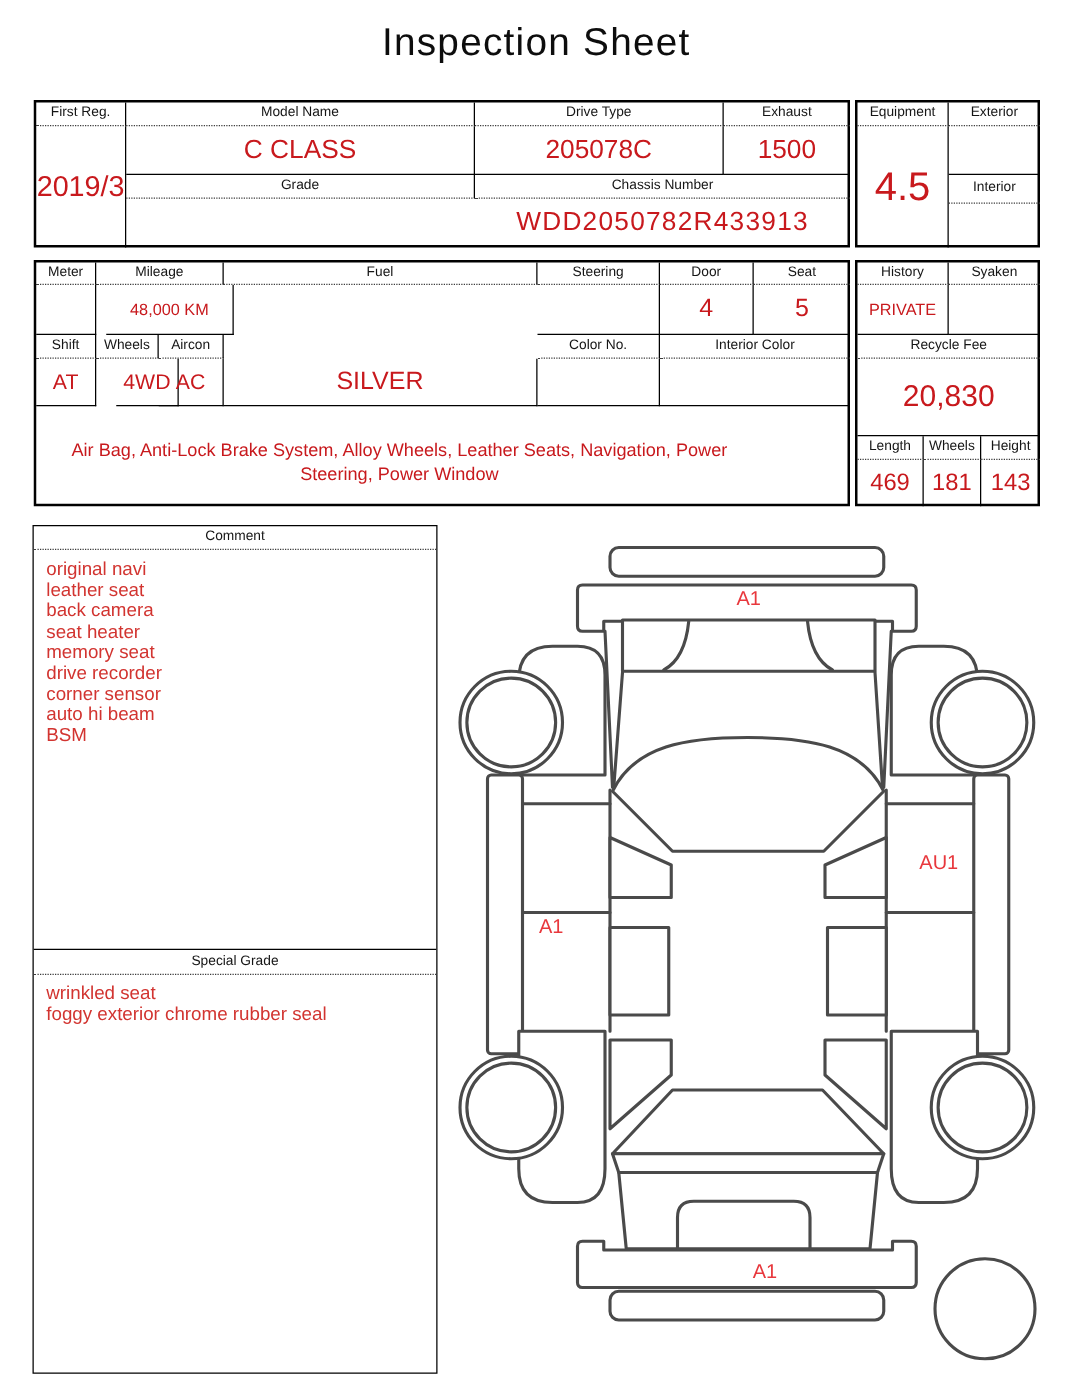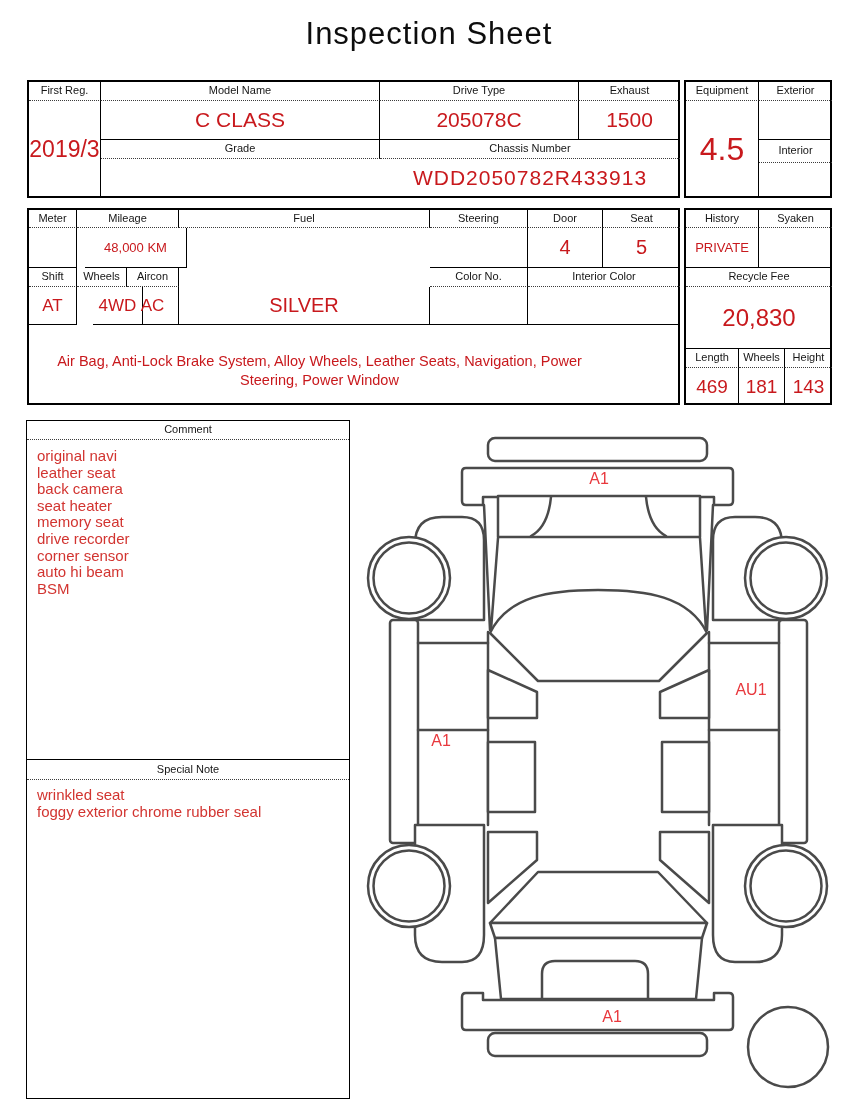--- a/index.html
+++ b/index.html
@@ -109,21 +109,21 @@
       <div class="cline">original navi</div>
       <div class="cline">leather seat</div>
       <div class="cline">back camera</div>
       <div class="cline">seat heater</div>
       <div class="cline">memory seat</div>
       <div class="cline">drive recorder</div>
       <div class="cline">corner sensor</div>
       <div class="cline">auto hi beam</div>
       <div class="cline">BSM</div>
     </div>
-    <div class="cell hdr bt bd" style="left:0;top:338px;width:322px;height:21px">Special Note</div>
+    <div class="cell hdr bt bd" style="left:0;top:338px;width:322px;height:21px">Special Grade</div>
     <div class="lines" style="top:366px">
       <div class="cline">wrinkled seat</div>
       <div class="cline">foggy exterior chrome rubber seal</div>
     </div>
   </div>
 
   <svg class="car" viewBox="365 425 490 690">
     <g fill="#fff" stroke-width="2.5" stroke-linejoin="round" stroke-linecap="round" style="stroke:var(--outline-gray,#4a4a4a)">
 
       <rect x="488" y="438" width="219" height="23" rx="7"></rect>

